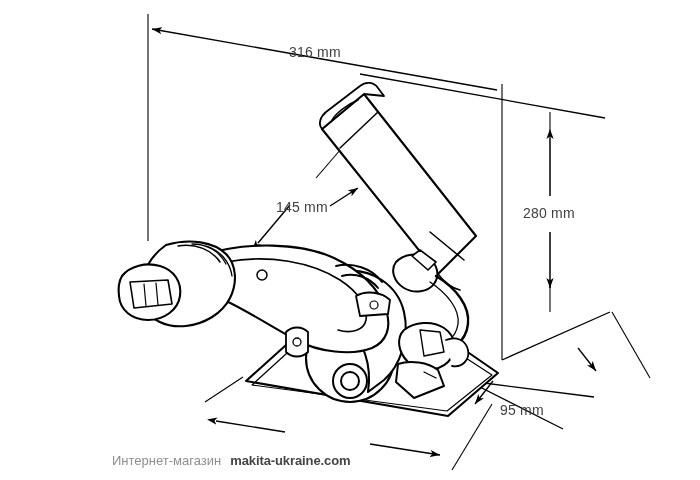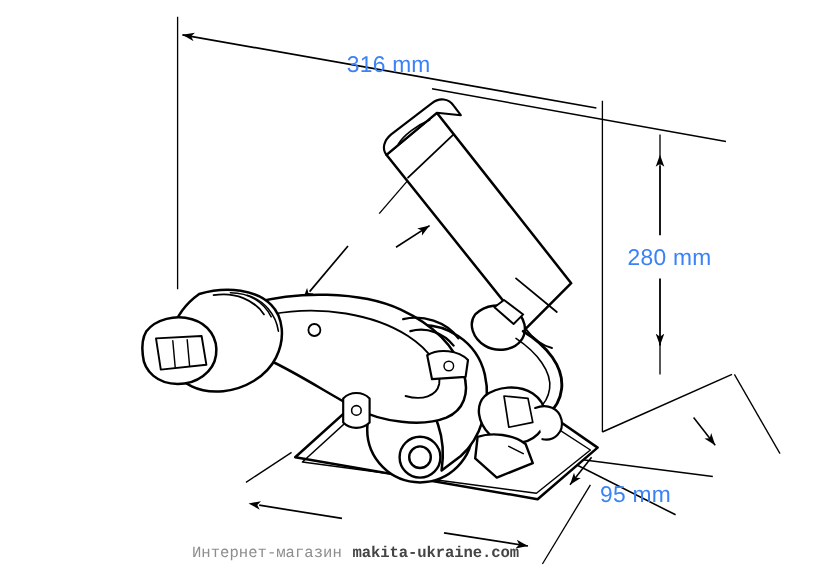--- a/index.html
+++ b/index.html
@@ -18,39 +18,38 @@
   #drawing {
     position: absolute;
     left: 0;
     top: 0;
     width: 700px;
     height: 480px;
   }
   .dim-label {
     position: absolute;
     font-family: "Liberation Sans", sans-serif;
-    font-size: 19px;
-    color: #3b82f6;
+    font-size: 14px;
+    color: #404040;
     white-space: nowrap;
     letter-spacing: 0.2px;
   }
   #label-316 { left: 289px; top: 44px; }
   #label-175 { left: 523px; top: 205px; }
   #label-145 { left: 276px; top: 199px; }
   #label-188 { left: 290px; top: 428px; }
   #label-95  { left: 500px; top: 402px; text-align: center; }
 
   #watermark {
     position: absolute;
     left: 112px;
     top: 453px;
     white-space: nowrap;
-    font-family: Liberation Mono, monospace;
+    font-family: Liberation Sans, sans-serif;
     font-size: 13px;
-    margin-left: 48px;
   }
   #watermark .shop {
     color: #8e8e8e;
     font-weight: normal;
   }
   #watermark .site {
     color: #444444;
     font-weight: bold;
     margin-left: 9px;
     letter-spacing: -0.1px;
@@ -209,20 +208,21 @@
         <path d="M336,266 C352,262 372,268 382,282"></path>
         <path d="M342,276 C356,272 370,278 378,288"></path>
       </g>
     </g>
   </svg>
 
   <div class="dim-label" id="label-316">316 mm</div>
 
   <div class="dim-label" id="label-175">280 mm</div>
 
+  <div class="dim-label" id="label-145">145 mm</div>
 
 
   <div class="dim-label" id="label-95">95 mm</div>
 
   <div id="watermark">
     <span class="shop">Интернет-магазин</span><span class="site">makita-ukraine.com</span>
   </div>
 
 </div>
 

